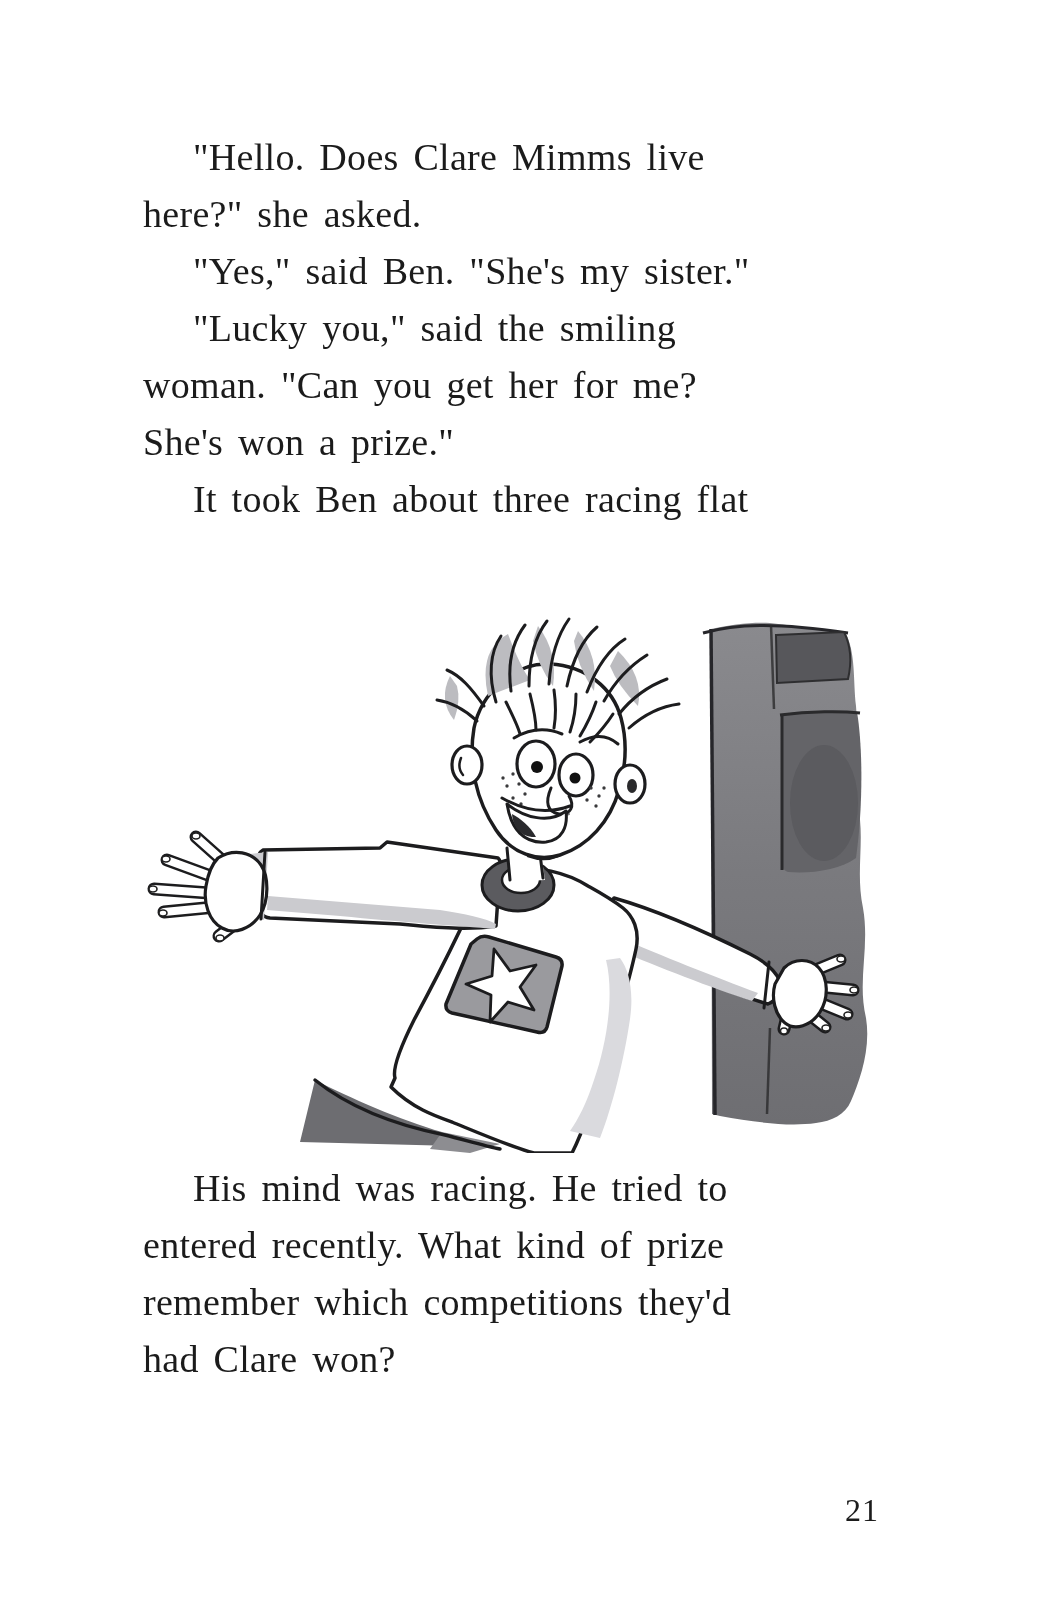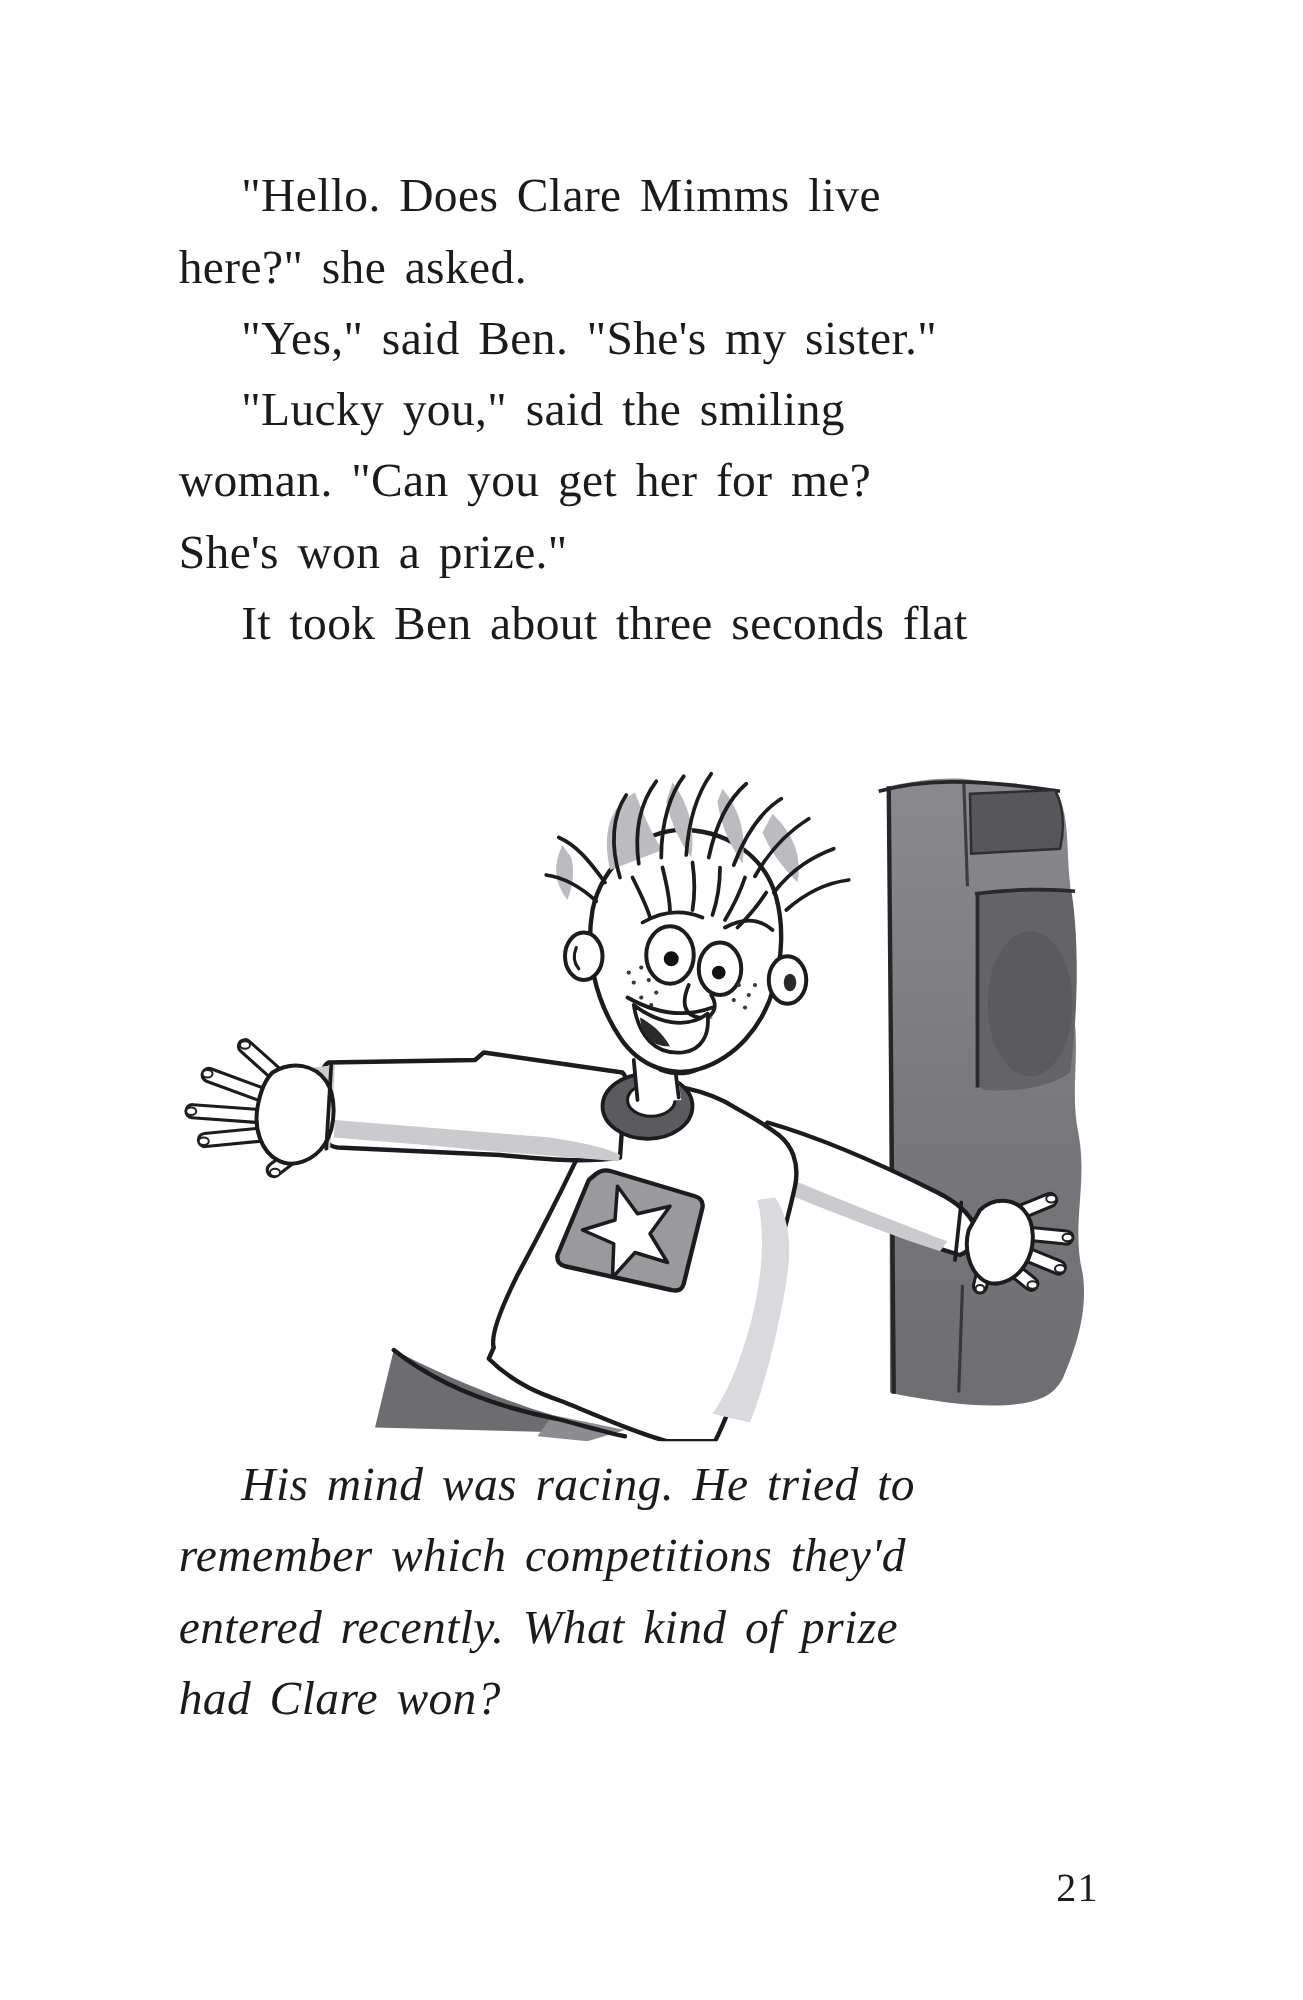--- a/index.html
+++ b/index.html
@@ -14,21 +14,21 @@
   .text-block {
     position: absolute;
     left: 143px;
     width: 760px;
     font-size: 38px;
     line-height: 57px;
     letter-spacing: 0.3px;
     word-spacing: 5px;
   }
   .text-block-top { top: 129px; }
-  .text-block-bottom { top: 1160px; font-style: italic; }
+  .text-block-bottom { top: 1160px; }
   .line { white-space: pre; }
   .indent { text-indent: 50px; }
   .illustration {
     position: absolute;
     left: 100px; top: 608px;
     width: 812px; height: 545px;
   }
   .page-number {
     position: absolute;
     left: 845px; top: 1486px;
@@ -42,21 +42,21 @@
 
 <div>
 
   <div class="text-block text-block-top">
     <div class="line indent">"Hello. Does Clare Mimms live</div>
     <div class="line">here?" she asked.</div>
     <div class="line indent">"Yes," said Ben. "She's my sister."</div>
     <div class="line indent">"Lucky you," said the smiling</div>
     <div class="line">woman. "Can you get her for me?</div>
     <div class="line">She's won a prize."</div>
-    <div class="line indent">It took Ben about three seconds flat</div>
+    <div class="line indent">It took Ben about three racing flat</div>
   </div>
 
   <svg class="illustration" viewBox="0 0 812 545" role="img" aria-label="Black-and-white cartoon of an excited boy with spiky hair, freckles and a star-patch shirt flinging his arms wide beside an open grey door">
     <defs>
       <linearGradient id="doorGrad" x1="0" y1="0" x2="0" y2="1">
         <stop offset="0" stop-color="#8a8a8e"></stop>
         <stop offset="0.5" stop-color="#7a7a7e"></stop>
         <stop offset="1" stop-color="#6e6e72"></stop>
       </linearGradient>
     </defs>
@@ -245,20 +245,20 @@
           <path fill="#2a2a2d" d="M 412,206 C 413,220 422,230 436,229 C 430,218 420,210 412,206 Z"></path>
           <path fill="none" stroke="#1c1c1e" stroke-width="3" d="M 402,190 Q 437,210 470,198"></path>
           <path fill="none" stroke="#1c1c1e" stroke-width="2.5" d="M 428,248 Q 444,254 458,248"></path>
         </g>
       </g>
     </g>
   </svg>
 
   <div class="text-block text-block-bottom">
     <div class="line indent">His mind was racing. He tried to</div>
+    <div class="line">entered recently. What kind of prize</div>
     <div class="line">remember which competitions they'd</div>
-    <div class="line">entered recently. What kind of prize</div>
     <div class="line">had Clare won?</div>
   </div>
 
   <div class="page-number">21</div>
 
 </div>
 
 </body></html>

